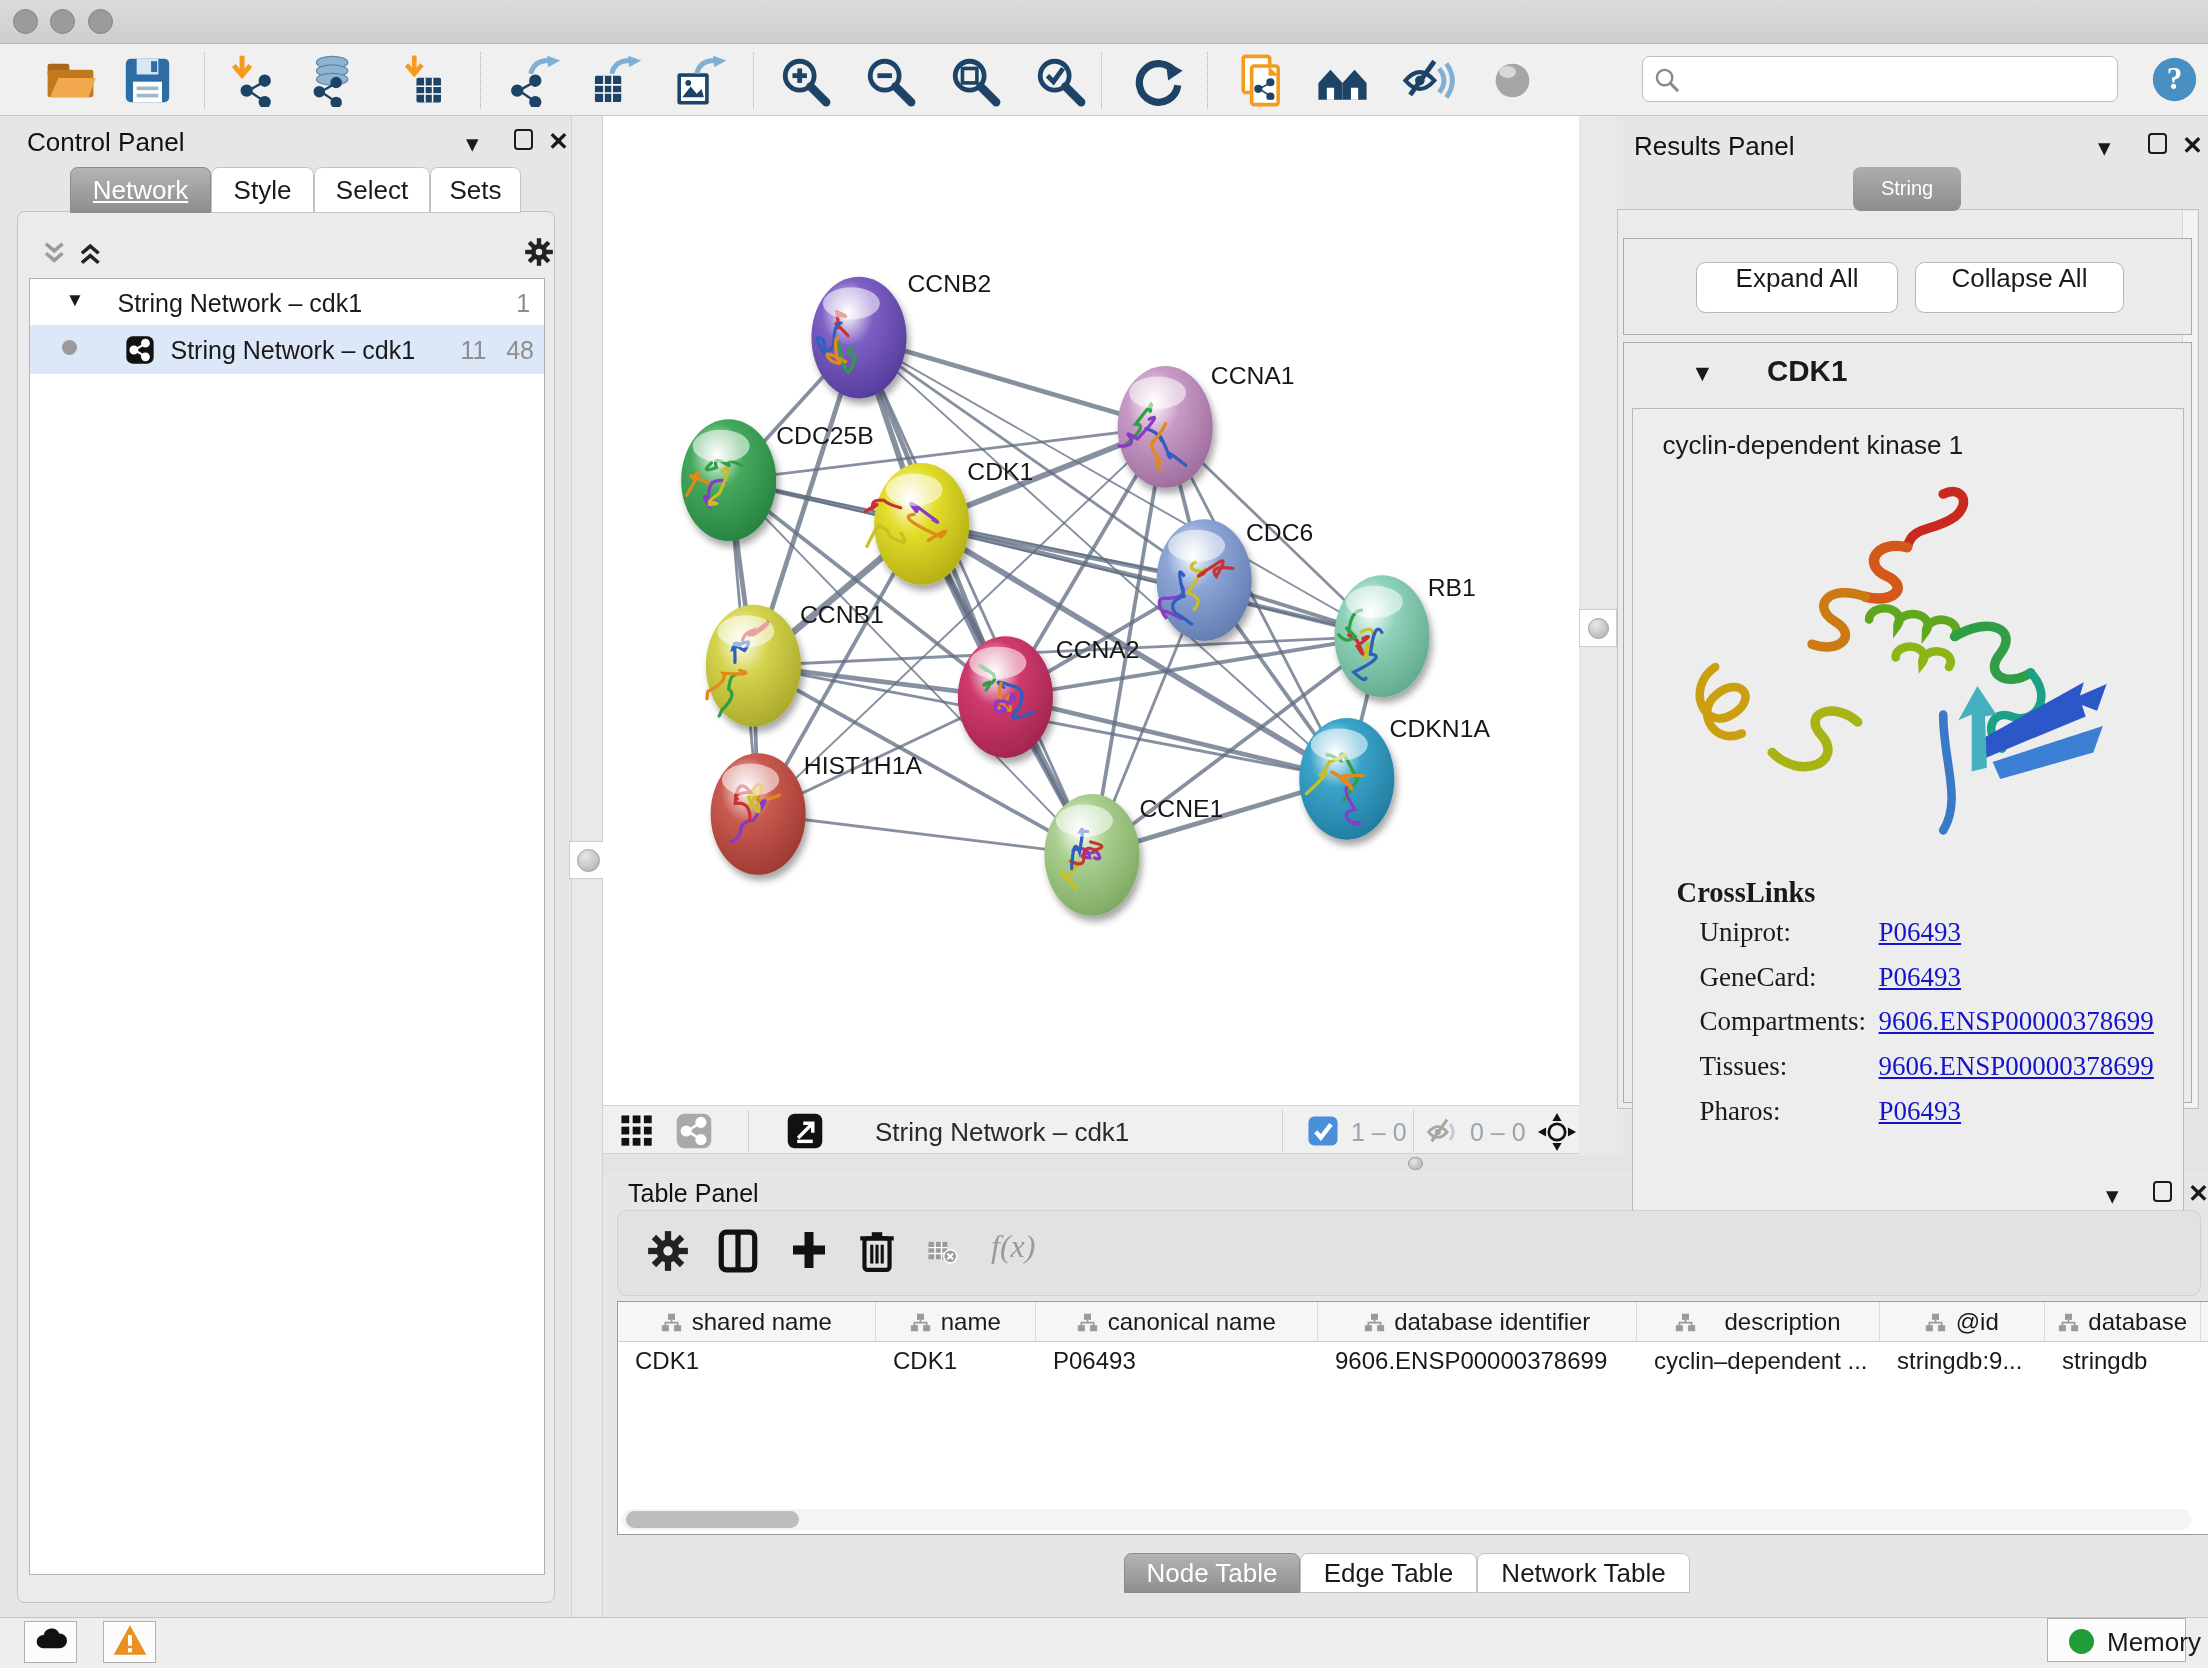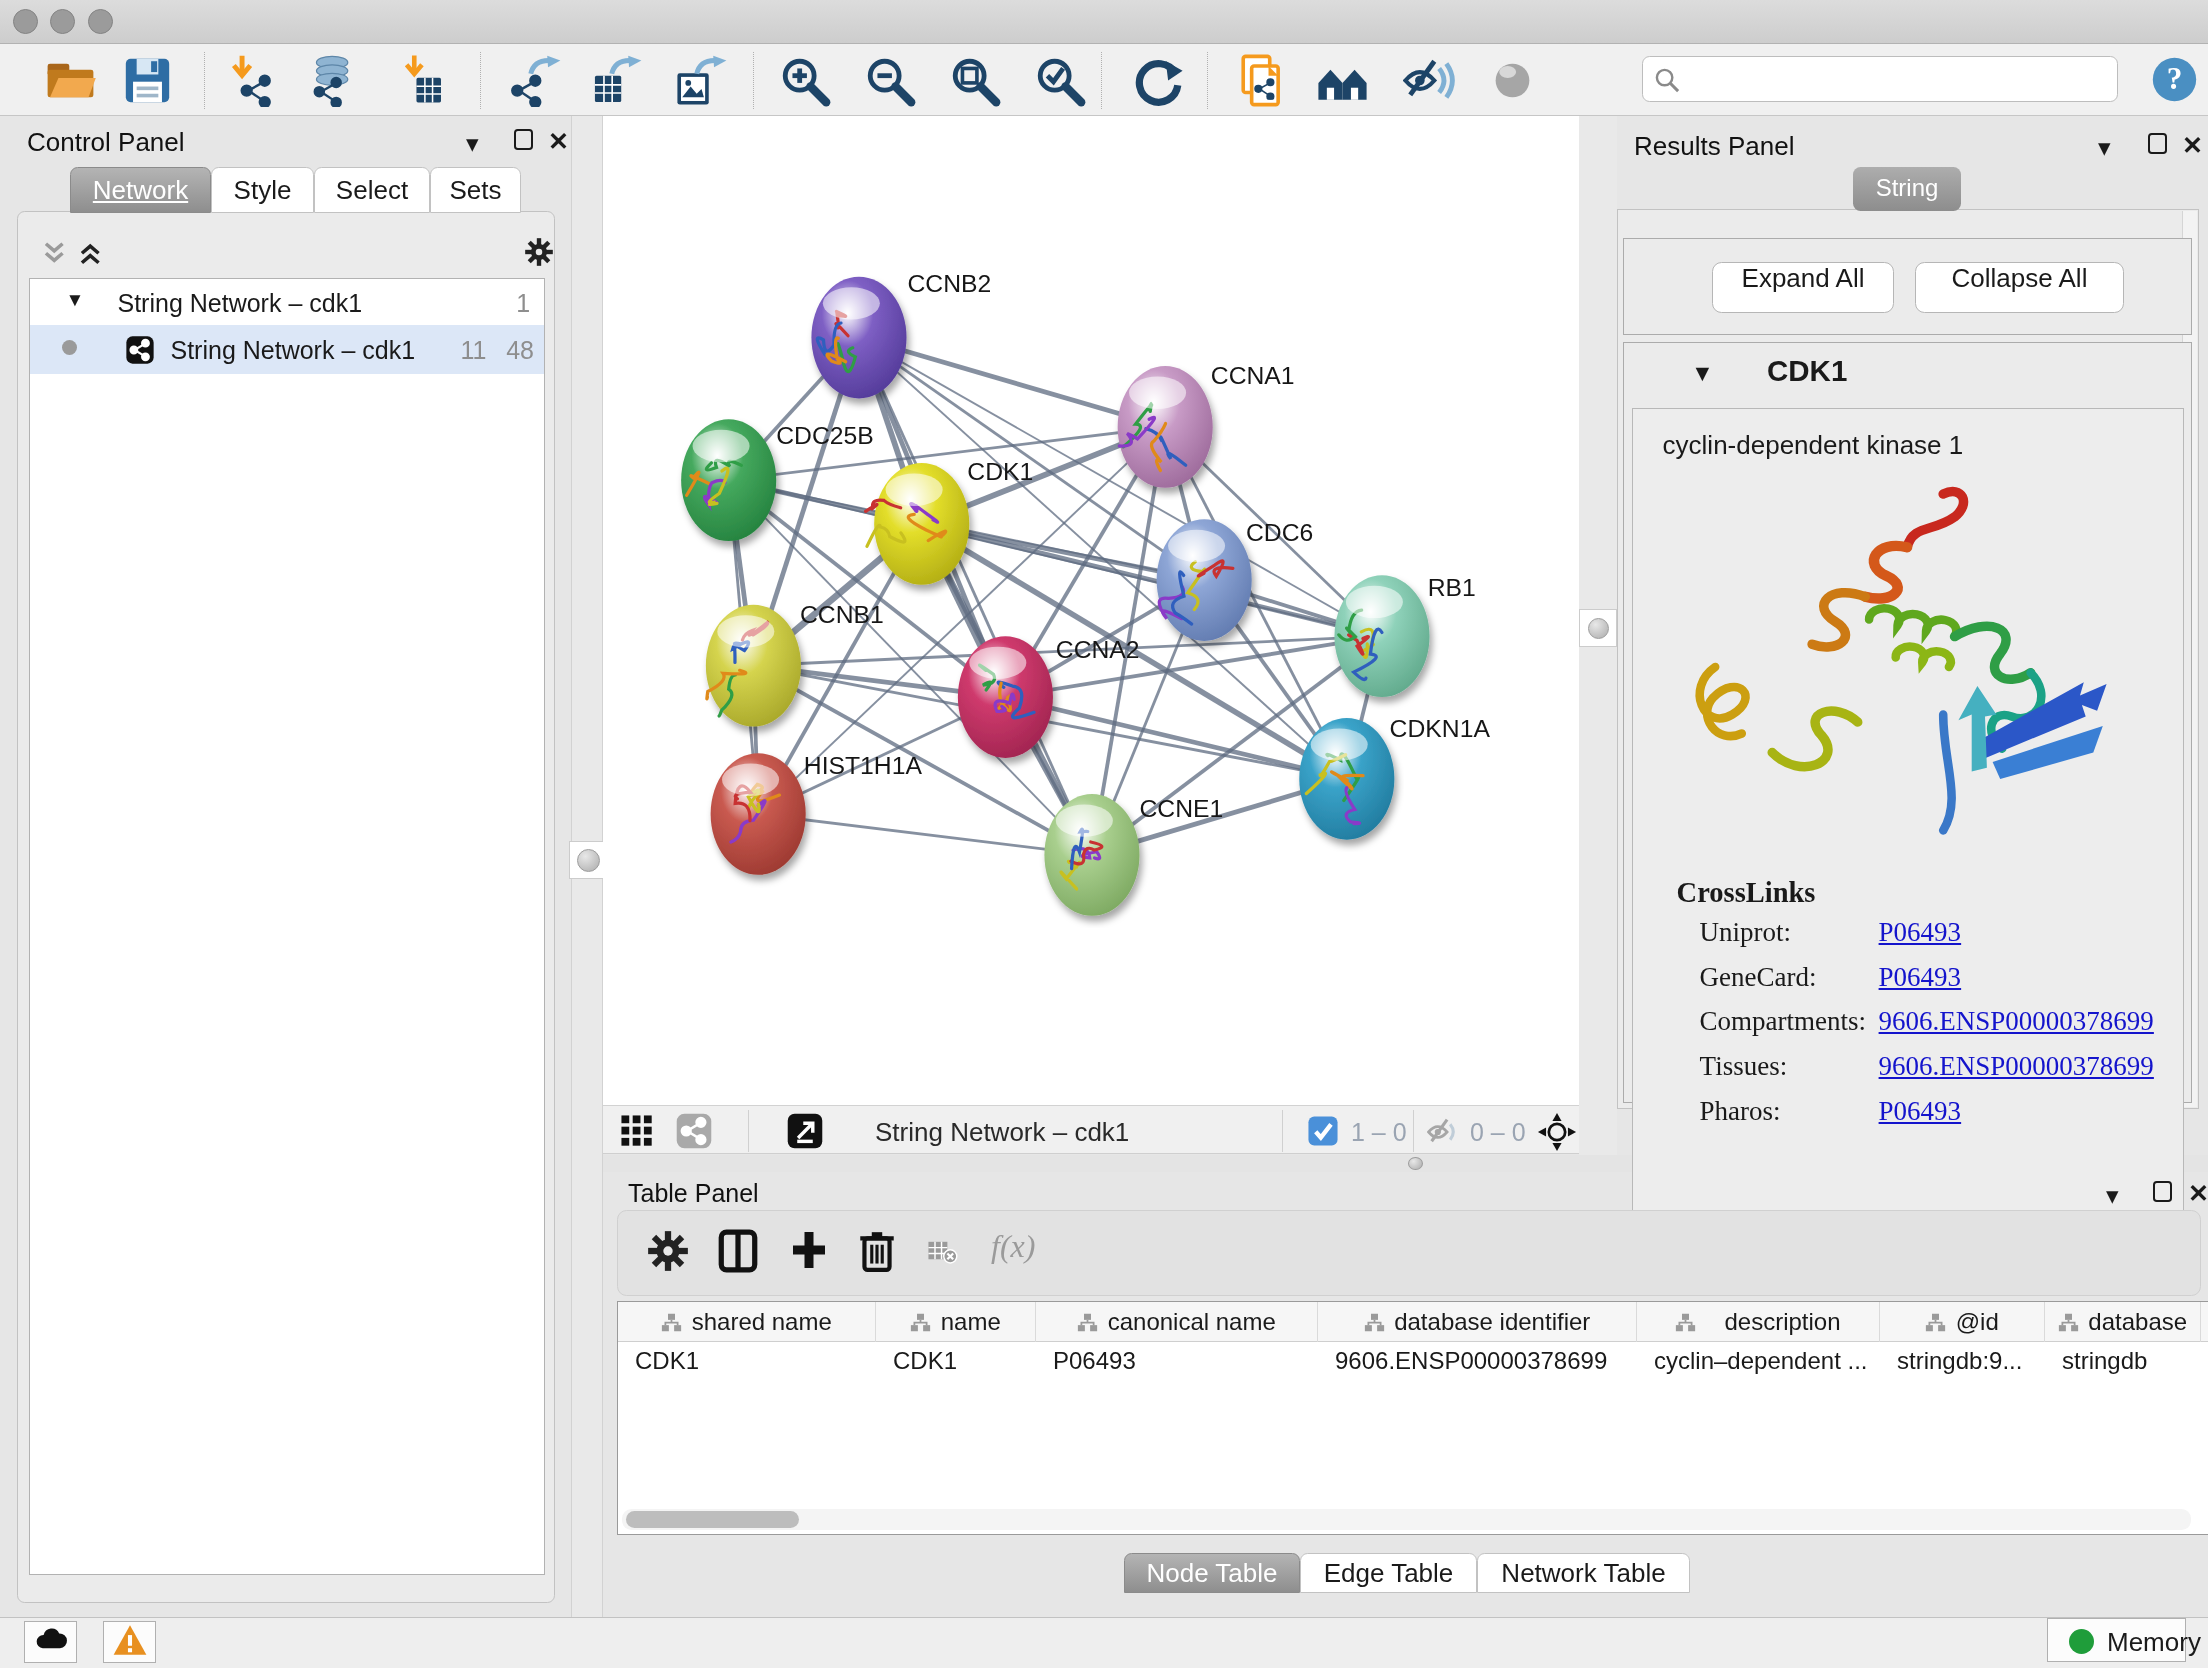--- a/index.html
+++ b/index.html
@@ -66,21 +66,21 @@
     background:radial-gradient(circle at 35% 30%, #e8e8e8, #ababab); border:1px solid #9c9c9c; }
   #vdiv-left { left:571px; top:116px; width:32px; height:1501px; background:#e9e9e9;
     border-left:1px solid #d2d2d2; border-right:1px solid #d2d2d2;}
   #vdiv-right { left:1579px; top:116px; width:38px; height:1039px; background:#e9e9e9; }
   .knobbox { position:absolute; width:38px; height:38px; background:#ffffff; border:1px solid #cccccc; }
 
   
   #rp-title { left:1634px; top:131px; }
   #rp-caret { left:2098px; top:135px; } #rp-float { left:2148px; top:133px; } #rp-close { left:2182px; top:133px; font-weight:bold; }
   #rp-tab { left:1853px; top:167px; width:108px; height:44px; background:linear-gradient(#adadad,#8d8d8d);
-    border-radius:7.6px; color:#fff; font-size:24px; text-align:center; line-height:42px; cursor:pointer; }
+    border-radius:7.6px; color:#fff; font-size:20px; text-align:center; line-height:42px; cursor:pointer; }
   #rp-box { left:1617px; top:209px; width:582px; height:900px; background:#ebebeb;
     border:1px solid #c2c2c2; }
   #rp-scroll { left:2182px; top:211px; width:15px; height:896px; background:#f3f3f3; border-left:1px solid #d5d5d5; }
   #rp-btnbox { left:1623px; top:238px; width:569px; height:97px; border:1px solid #ababab; background:#ebebeb; }
   .rp-btn { position:absolute; top:23px; height:51px; background:#ffffff; border:1px solid #b6b6b6;
     border-radius:9.5px; font-size:26px; text-align:center; cursor:pointer; }
   #rp-section { left:1623px; top:342px; width:569px; height:761px; border:1px solid #ababab; background:#ebebeb; }
   #sec-head { position:relative; height:63px; }
   #sec-caret { position:absolute; left:67px; top:17px; font-size:23px; cursor:pointer; }
   #sec-name { position:absolute; left:143px; top:11.4px; font-size:29.5px; font-weight:bold; }
@@ -747,21 +747,21 @@
 <div class="abs panel-title" id="rp-title">Results Panel</div>
 <div class="abs win-ctl" id="rp-caret">▾</div>
 <div class="abs" id="rp-float"><span class="sq"></span></div>
 <div class="abs win-ctl" id="rp-close">✕</div>
 
 <div class="abs" id="rp-box"></div>
 <div class="abs" id="rp-tab">String</div>
 <div class="abs" id="rp-scroll"></div>
 
 <div class="abs" id="rp-btnbox">
-  <div class="rp-btn" style="left:88px; width:182px">Expand All</div>
+  <div class="rp-btn" style="left:72px; width:202px">Expand All</div>
   <div class="rp-btn" style="left:291px; width:209px">Collapse All</div>
 </div>
 
 <div class="abs" id="rp-section">
   <div id="sec-head">
     <span id="sec-caret">▼</span>
     <span id="sec-name">CDK1</span>
   </div>
   <div id="sec-body">
     <div id="sec-desc">cyclin-dependent kinase 1</div>

